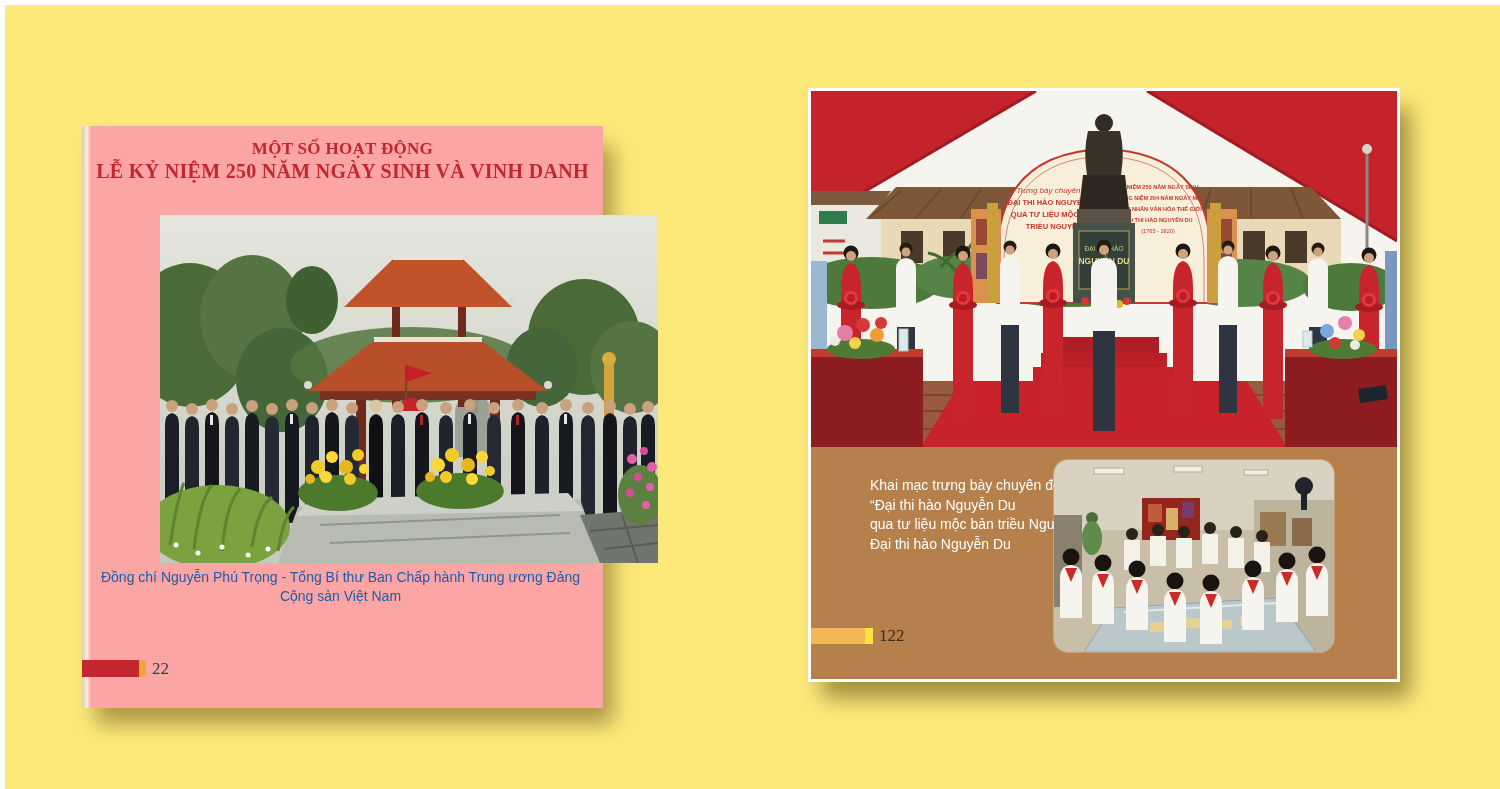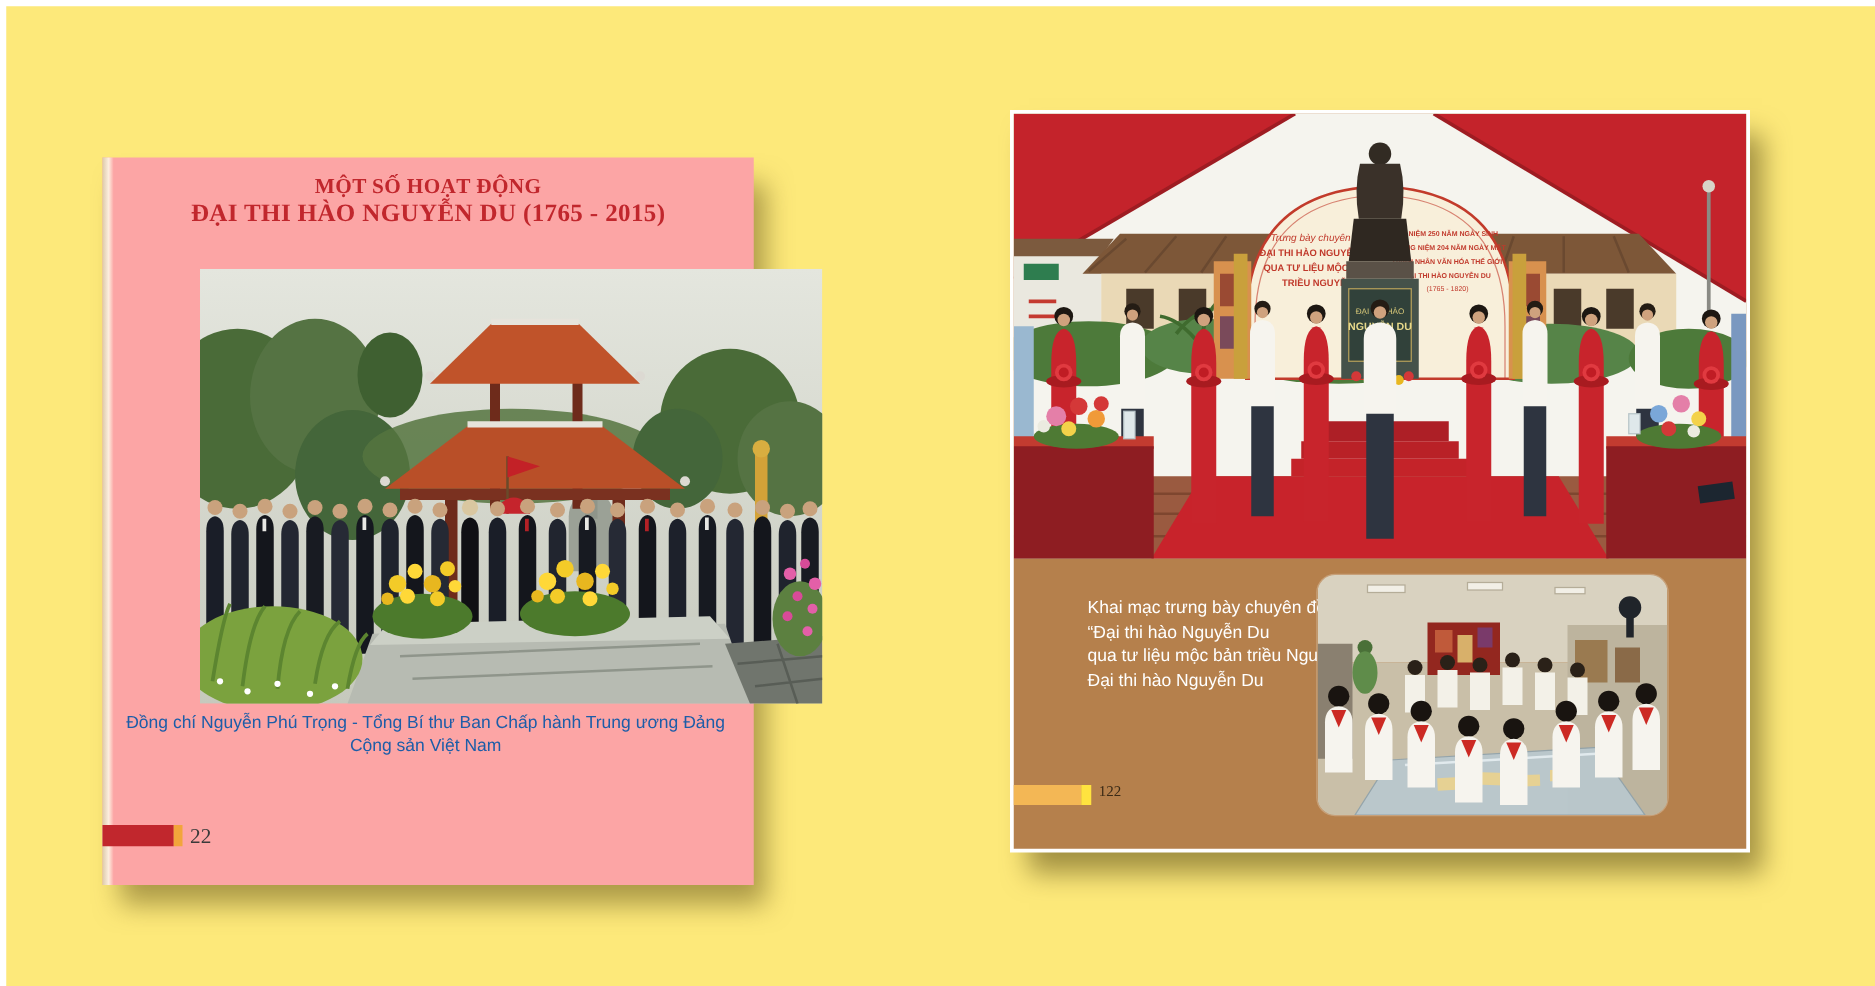--- a/index.html
+++ b/index.html
@@ -55,36 +55,36 @@
     border-radius:14px;overflow:hidden;box-shadow:0 0 0 1px rgba(255,255,255,.25);
   }
   .rp-caption{
     position:absolute;left:59px;top:385px;width:250px;
     color:#fff;font-size:14px;line-height:19.5px;
   }
   .rp-bar{position:absolute;left:0;top:537px;width:54px;height:16px;background:#F3B755;}
   .rp-bar-tip{position:absolute;left:54px;top:537px;width:8px;height:16px;background:#FFE33F;}
   .rp-num{
     position:absolute;left:68px;top:535px;
-    font-family:"Liberation Serif",serif;font-size:12px;color:#3b2a16;
+    font-family:"Liberation Serif",serif;font-size:17px;color:#3b2a16;
   }
   svg{display:block;}
   svg text{font-family:"Liberation Sans",sans-serif;}
 </style>
 </head>
 <body>
 
 <div class="frame-top"></div>
 <div class="frame-left"></div>
 
 <div class="page-left">
 
   <div class="lp-title">
     <div class="t1">MỘT SỐ HOẠT ĐỘNG</div>
-    <div class="t3">ĐẠI THI HÀO NGUYỄN DU (1765 - 2015)</div>
+    <div class="t2">LỄ KỶ NIỆM 250 NĂM NGÀY SINH VÀ VINH DANH</div>
   </div>
 
   <div class="lp-photo">
     <svg width="498" height="348" viewBox="0 0 498 348">
       <defs>
         <linearGradient id="sky1" x1="0" y1="0" x2="0" y2="1">
           <stop offset="0" stop-color="#e4e6de"></stop>
             <stop offset="1" stop-color="#c6c9bd"></stop>
         </linearGradient>
         <g id="suitman">

